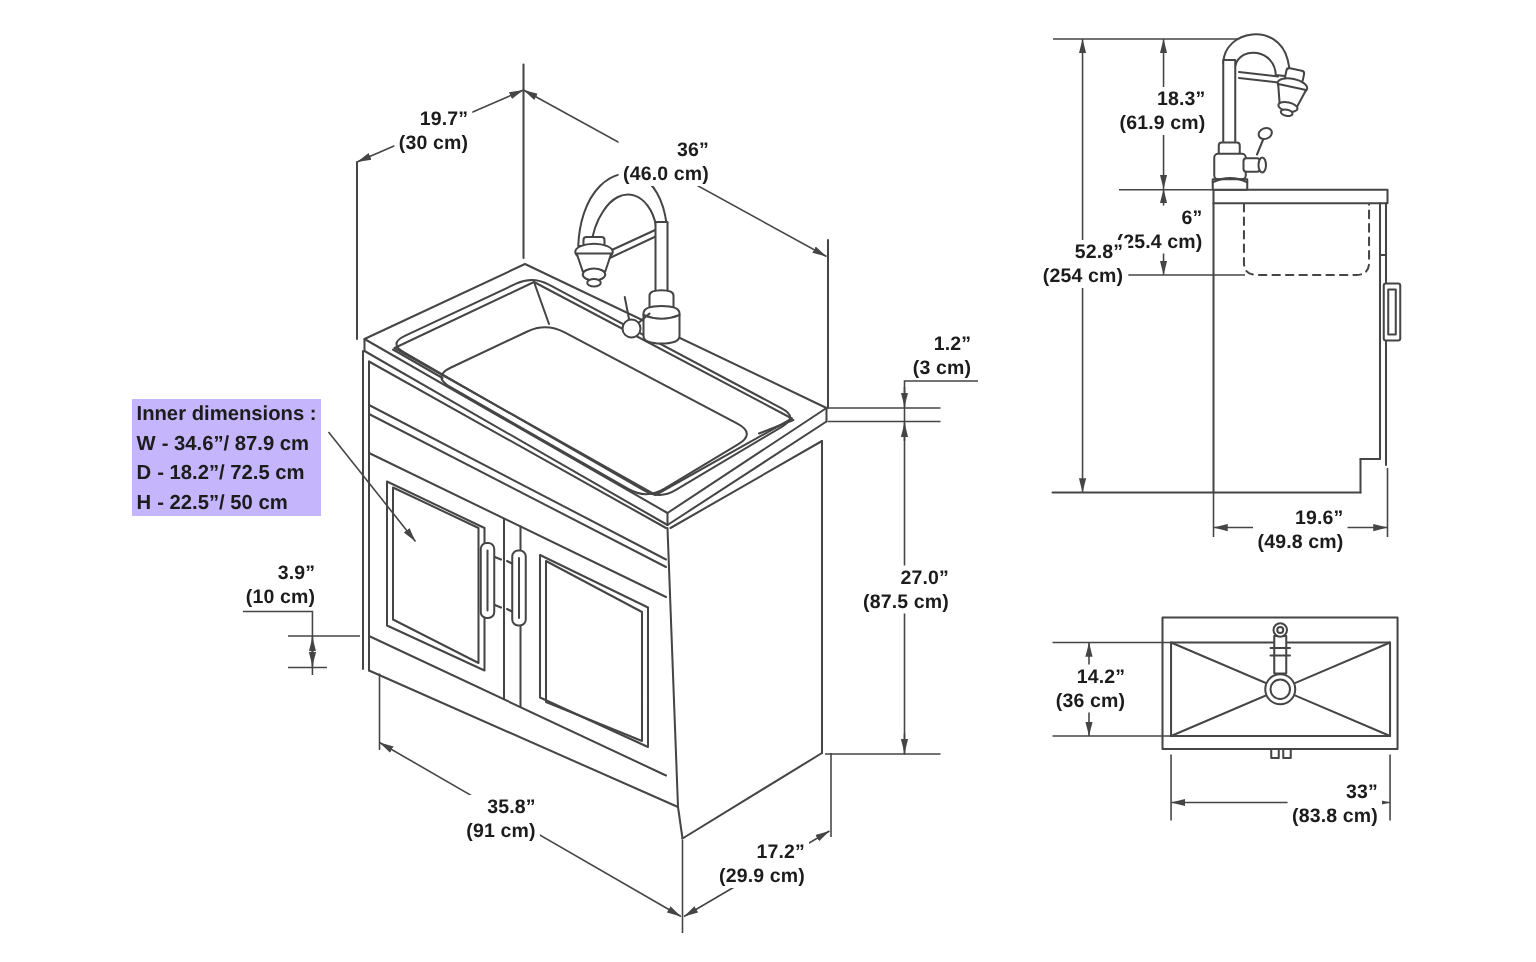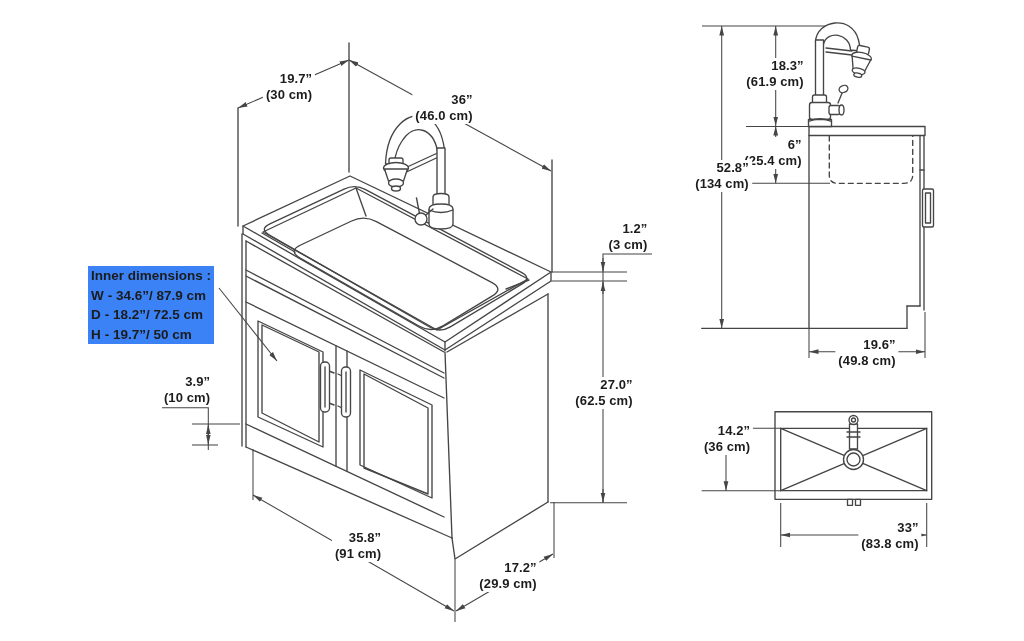--- a/index.html
+++ b/index.html
@@ -7,21 +7,21 @@
           font-family:"Liberation Sans",sans-serif;}
   .canvas svg{position:absolute;left:0;top:0;}
   .ln{stroke:#454545;stroke-width:1.35;fill:none;stroke-linecap:round;stroke-linejoin:round;}
   .thin{stroke:#454545;stroke-width:1.05;fill:none;stroke-linecap:butt;}
   .wh{fill:#ffffff;}
   .dash{stroke-dasharray:5 4;}
   .dim-label{position:absolute;transform:translate(-50%,-50%);background:#fff;padding:0 3px;
              text-align:right;font-size:13px;font-weight:700;line-height:16px;color:#1c1c1c;
              letter-spacing:.1px;white-space:nowrap;}
   .inner-dims{position:absolute;font-size:13.5px;font-weight:600;line-height:19.5px;color:#1c1c1c;
-              background:#3b82f6;padding:0 3px;white-space:nowrap;}
+              background:#c4b5fd;padding:0 3px;white-space:nowrap;}
   .inner-dims .k{font-weight:800;margin-right:4px;}
 </style>
 </head>
 <body>
 
 <div class="canvas">
 
 <svg width="1024" height="641" viewBox="0 0 1024 641">
   <defs>
     <marker id="arr" viewBox="0 0 10 6" refX="9.5" refY="3" markerWidth="10" markerHeight="6" orient="auto-start-reverse" markerUnits="userSpaceOnUse">
@@ -230,57 +230,57 @@
 <div class="dim-label" style="left:628px;top:237px">
   <div>1.2”</div>
   <div>(3 cm)</div>
 </div>
 <div class="dim-label" style="left:187px;top:390px">
   <div>3.9”</div>
   <div>(10 cm)</div>
 </div>
 <div class="dim-label" style="left:604px;top:393px">
   <div>27.0”</div>
-  <div>(62.5 cm)</div>
-</div>
-<div class="dim-label" style="left:358px;top:546px">
+  <div>(87.5 cm)</div>
+</div>
+<div class="dim-label" style="left:334px;top:546px">
   <div>35.8”</div>
   <div>(91 cm)</div>
 </div>
 <div class="dim-label" style="left:508px;top:576px">
   <div>17.2”</div>
   <div>(29.9 cm)</div>
 </div>
 
 <div class="dim-label" style="left:775px;top:74px">
   <div>18.3”</div>
   <div>(61.9 cm)</div>
 </div>
 <div class="dim-label" style="left:773px;top:153px">
   <div>6”</div>
   <div>(25.4 cm)</div>
 </div>
 <div class="dim-label" style="left:722px;top:176px">
   <div>52.8”</div>
-  <div>(134 cm)</div>
+  <div>(254 cm)</div>
 </div>
 <div class="dim-label" style="left:867px;top:353px">
   <div>19.6”</div>
   <div>(49.8 cm)</div>
 </div>
 
-<div class="dim-label" style="left:727px;top:439px">
+<div class="dim-label" style="left:727px;top:459px">
   <div>14.2”</div>
   <div>(36 cm)</div>
 </div>
 <div class="dim-label" style="left:890px;top:536px">
   <div>33”</div>
   <div>(83.8 cm)</div>
 </div>
 
 <div class="inner-dims" style="left:88px;top:266px">
   <div>Inner dimensions :</div>
   <div><span class="k">W</span><span>- 34.6”/ 87.9 cm</span></div>
   <div><span class="k">D</span><span>- 18.2”/ 72.5 cm</span></div>
-  <div><span class="k">H</span><span>- 19.7”/ 50 cm</span></div>
+  <div><span class="k">H</span><span>- 22.5”/ 50 cm</span></div>
 </div>
 
 </div>
 
 </body></html>

